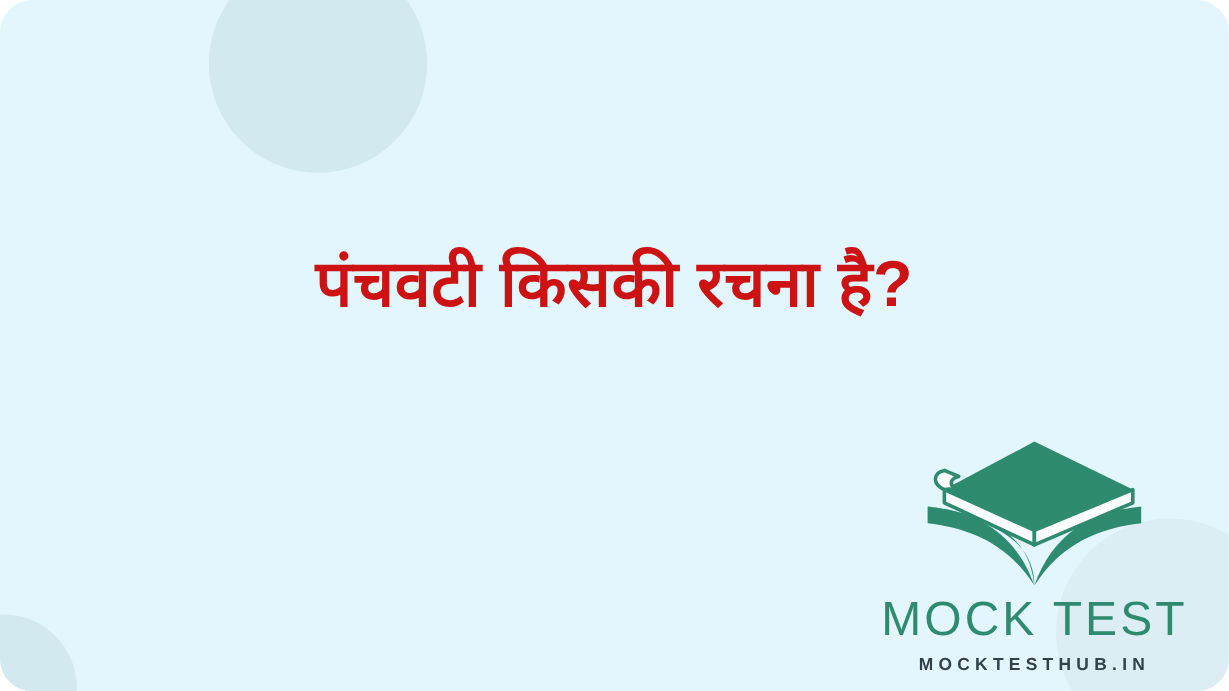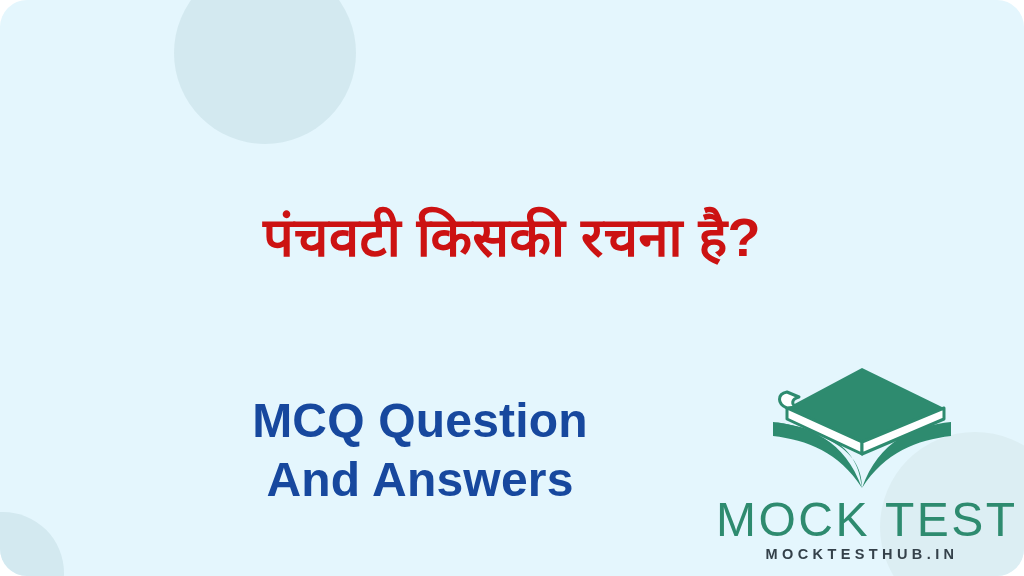--- a/index.html
+++ b/index.html
@@ -104,21 +104,21 @@
     height: 124px;
   }
 
   #logo-wordmark {
     position: absolute;
     left: 0;
     right: 0;
     top: 130px;
     text-align: center;
     color: #2e8b6f;
-    font-size: 48px;
+    font-size: 40px;
     font-weight: 400;
     letter-spacing: 2.5px;
     line-height: 1;
     white-space: nowrap;
   }
 
   #logo-domain {
     position: absolute;
     left: 0;
     right: 0;
@@ -138,24 +138,20 @@
 <div id="thumbnail-card">
 
   <div class="deco-circle" id="deco-circle-top-left"></div>
   <div class="deco-circle" id="deco-circle-bottom-left"></div>
   <div class="deco-circle" id="deco-circle-bottom-right"></div>
 
   <div id="content-layer">
 
     <div id="question-title">पंचवटी किसकी रचना है?</div>
 
-    <div id="subtitle-block">
-      <span class="subtitle-line">MCQ Question</span>
-      <span class="subtitle-line">And Answers</span>
-    </div>
 
     <div id="logo-block">
 
       <svg id="logo-mark" viewBox="0 0 186 124" xmlns="http://www.w3.org/2000/svg">
 
         <path d="M93 2 L175 42 L93 76 L18 42 Z" fill="#2e8b6f"></path>
 
         <path d="M18 42 L18 53 L93 88 L93 76 Z" fill="#ffffff" stroke="#2e8b6f" stroke-width="3" stroke-linejoin="round"></path>
         <path d="M175 42 L175 53 L93 88 L93 76 Z" fill="#ffffff" stroke="#2e8b6f" stroke-width="3" stroke-linejoin="round"></path>
 

